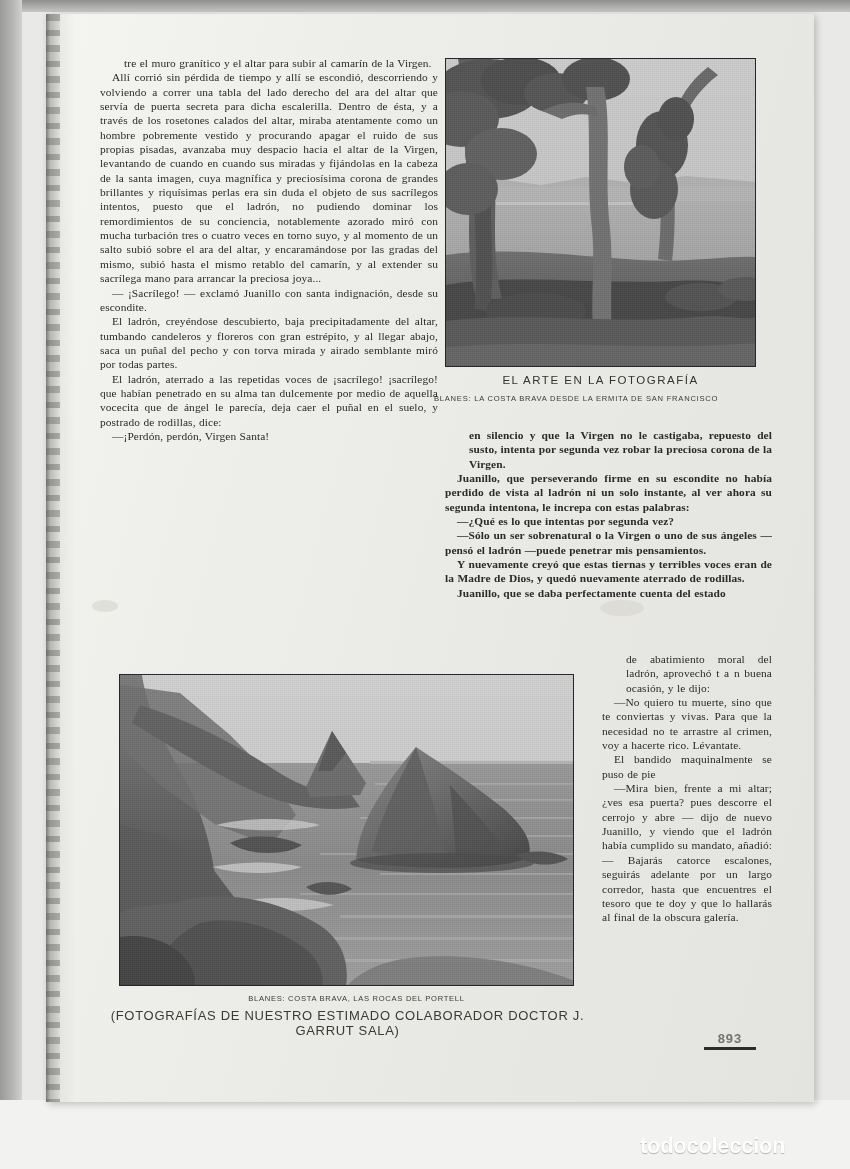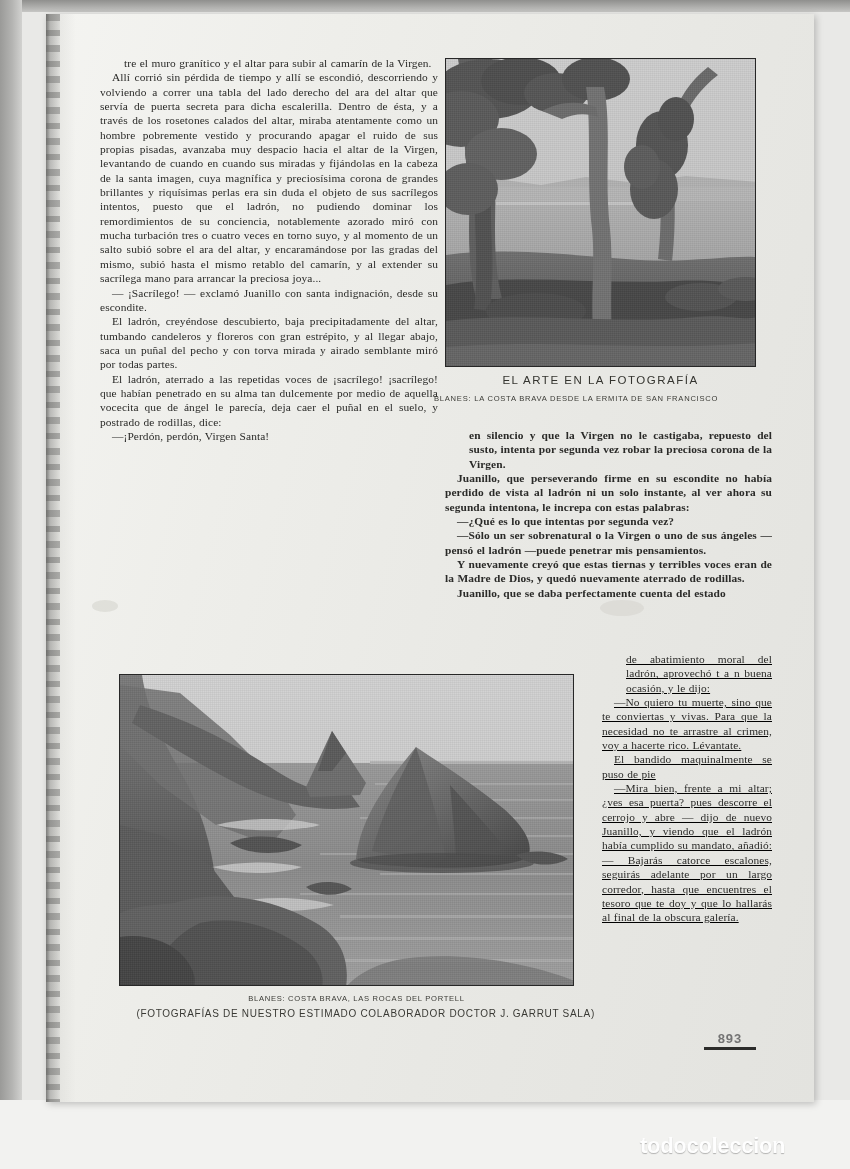--- a/index.html
+++ b/index.html
@@ -61,21 +61,21 @@
     width: 672px; height: 1010px;
   }
   
   .col-left {
     position: absolute; left: 0; top: 0; width: 338px;
   }
   .col-right-top {
     position: absolute; left: 345px; top: 372px; width: 327px; font-weight: bold;
   }
   .col-right-narrow {
-    position: absolute; left: 502px; top: 596px; width: 170px; text-decoration: underline;
+    position: absolute; left: 502px; top: 596px; width: 170px;
   }
   p.body {
     font-size: 11.4px;
     line-height: 14.35px;
     text-align: justify;
     text-indent: 12px;
     color: #2a2a28;
     font-family: "Liberation Serif", serif;
     letter-spacing: .1px;
     word-spacing: .4px;
@@ -123,23 +123,23 @@
   .cap-b1 {
     position: absolute; left: 29px; top: 938px; width: 455px;
     text-align: center;
     font-family: "Liberation Sans", sans-serif;
     font-size: 7.6px;
     letter-spacing: .7px;
     color: #3a3a35;
   }
   .cap-b2 {
     position: absolute; left: 0; top: 952px; width: 495px;
-    text-align: right;
-    font-family: "Liberation Sans", sans-serif;
-    font-size: 10px;
+    text-align: center;
+    font-family: "Liberation Sans", sans-serif;
+    font-size: 13px;
     letter-spacing: .7px;
     color: #3a3a35;
   }
   
   .folio {
     position: absolute; left: 604px; top: 975px;
     width: 52px; text-align:center;
   }
   .folio-num {
     font-family: "Liberation Sans", sans-serif;

